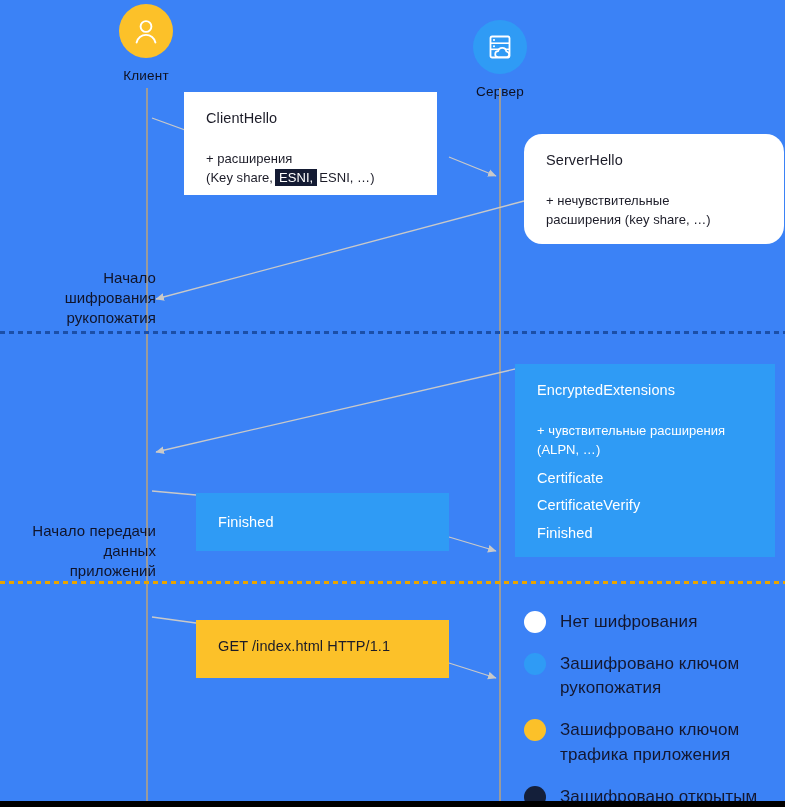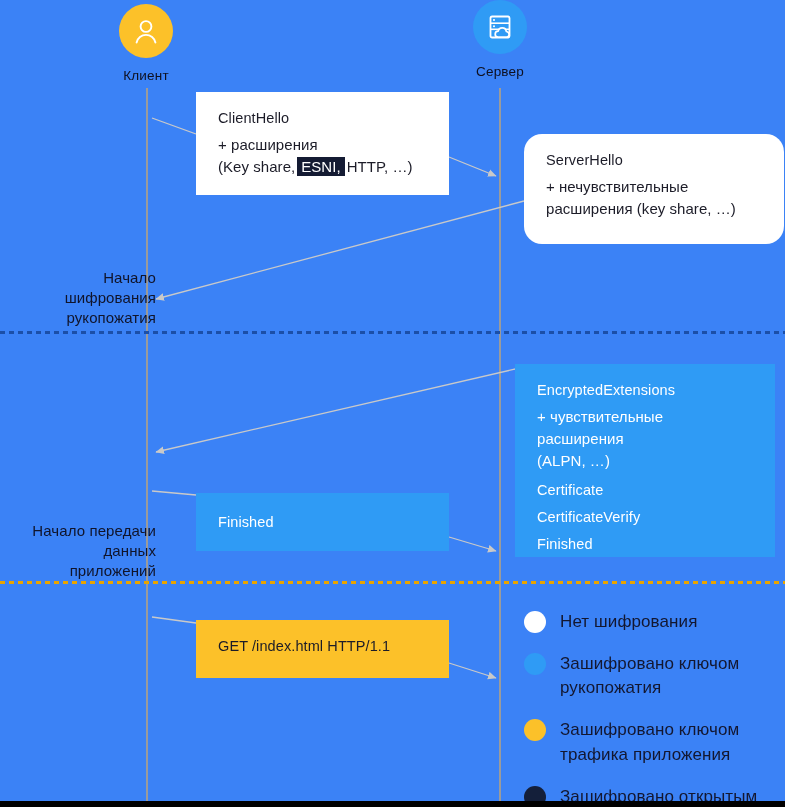--- a/index.html
+++ b/index.html
@@ -84,23 +84,23 @@
   .msgbox.white { background: #ffffff; }
   .msgbox.blue  { background: #2f9bf5; }
   .msgbox.gold  { background: #fcc129; }
 
   .msg-title {
     font-size: 14.5px;
     line-height: 1.2;
     letter-spacing: 0.1px;
   }
   .msg-sub {
-    font-size: 15px;
+    font-size: 13px;
     line-height: 1.45;
-    margin-top: 7px;
+    margin-top: 23px;
     letter-spacing: 0.05px;
   }
   .white .msg-title, .white .msg-sub { color: #1c1c28; }
   .blue  .msg-title, .blue  .msg-sub { color: #ffffff; }
   .gold  .msg-title, .gold  .msg-sub { color: #1c1c28; }
 
   .msg-line {
     font-size: 14.5px;
     line-height: 1.2;
     margin-top: 10px;
@@ -158,21 +158,21 @@
   <div class="actor" style="left:86px; top:4px;">
     <div class="actor-badge" style="background:#fcc129;">
       <svg width="32" height="32" viewBox="0 0 32 32">
         <circle cx="16" cy="11.5" r="5.4" fill="none" stroke="#ffffff" stroke-width="1.9"></circle>
         <path d="M6.6 27.5a9.6 9.6 0 0 1 18.8 0" fill="none" stroke="#ffffff" stroke-width="1.9" stroke-linecap="round"></path>
       </svg>
     </div>
     <div class="actor-label">Клиент</div>
   </div>
 
-  <div class="actor" style="left:440px; top:0;text-align:center;">
+  <div class="actor" style="left:440px; top:20px;text-align:center;">
     <div class="actor-badge" style="background:#2f9bf5;">
       <svg width="32" height="32" viewBox="0 0 32 32">
         <rect x="6.5" y="5.5" width="19" height="21" rx="1.6" fill="none" stroke="#ffffff" stroke-width="1.8"></rect>
         <line x1="6.5" y1="12.2" x2="25.5" y2="12.2" stroke="#ffffff" stroke-width="1.6"></line>
         <line x1="6.5" y1="18.3" x2="25.5" y2="18.3" stroke="#ffffff" stroke-width="1.6"></line>
         <circle cx="10" cy="9" r="1.05" fill="#ffffff"></circle>
         <circle cx="10" cy="15.2" r="1.05" fill="#ffffff"></circle>
         <path d="M14.2 26.2c-1.7 0-3-1.3-3-3s1.3-3 3-3c.3-2 2-3.4 4-3.4 2.1 0 3.9 1.6 4.1 3.7 1.6.2 2.8 1.5 2.8 3.1 0 1.5-1.1 2.6-2.6 2.6z" fill="#2f9bf5" stroke="#ffffff" stroke-width="1.7" stroke-linejoin="round"></path>
       </svg>
     </div>
@@ -209,25 +209,25 @@
 
     <line x1="152" y1="491" x2="196" y2="495" stroke="#c9c9c9" stroke-width="1.3"></line>
 
     <line x1="449" y1="537" x2="496" y2="551" stroke="#c9c9c9" stroke-width="1.3" marker-end="url(#ah)"></line>
 
     <line x1="152" y1="617" x2="196" y2="623" stroke="#c9c9c9" stroke-width="1.3"></line>
 
     <line x1="449" y1="663" x2="496" y2="678" stroke="#c9c9c9" stroke-width="1.3" marker-end="url(#ah)"></line>
   </svg>
 
-  <div class="msgbox white" style="left:196px; top:92px; width:253px; height:103px;">
+  <div class="msgbox white" style="left:184px; top:92px; width:253px; height:103px;">
     <div class="msg-title">ClientHello</div>
     <div class="msg-sub">
       <span>+ расширения</span><br>
-      <span>(Key share,</span><span class="esni-chip">ESNI,</span><span>HTTP, …)</span>
+      <span>(Key share,</span><span class="esni-chip">ESNI,</span><span>ESNI, …)</span>
     </div>
   </div>
 
   <div class="msgbox white" style="left:524px; top:134px; width:260px; height:110px;border-radius:18px;">
     <div class="msg-title">ServerHello</div>
     <div class="msg-sub" style="white-space:pre-line;">+ нечувствительные
 расширения (key share, …)</div>
   </div>
 
   <div class="msgbox blue" style="left:515px; top:364px; width:260px; height:193px;">

